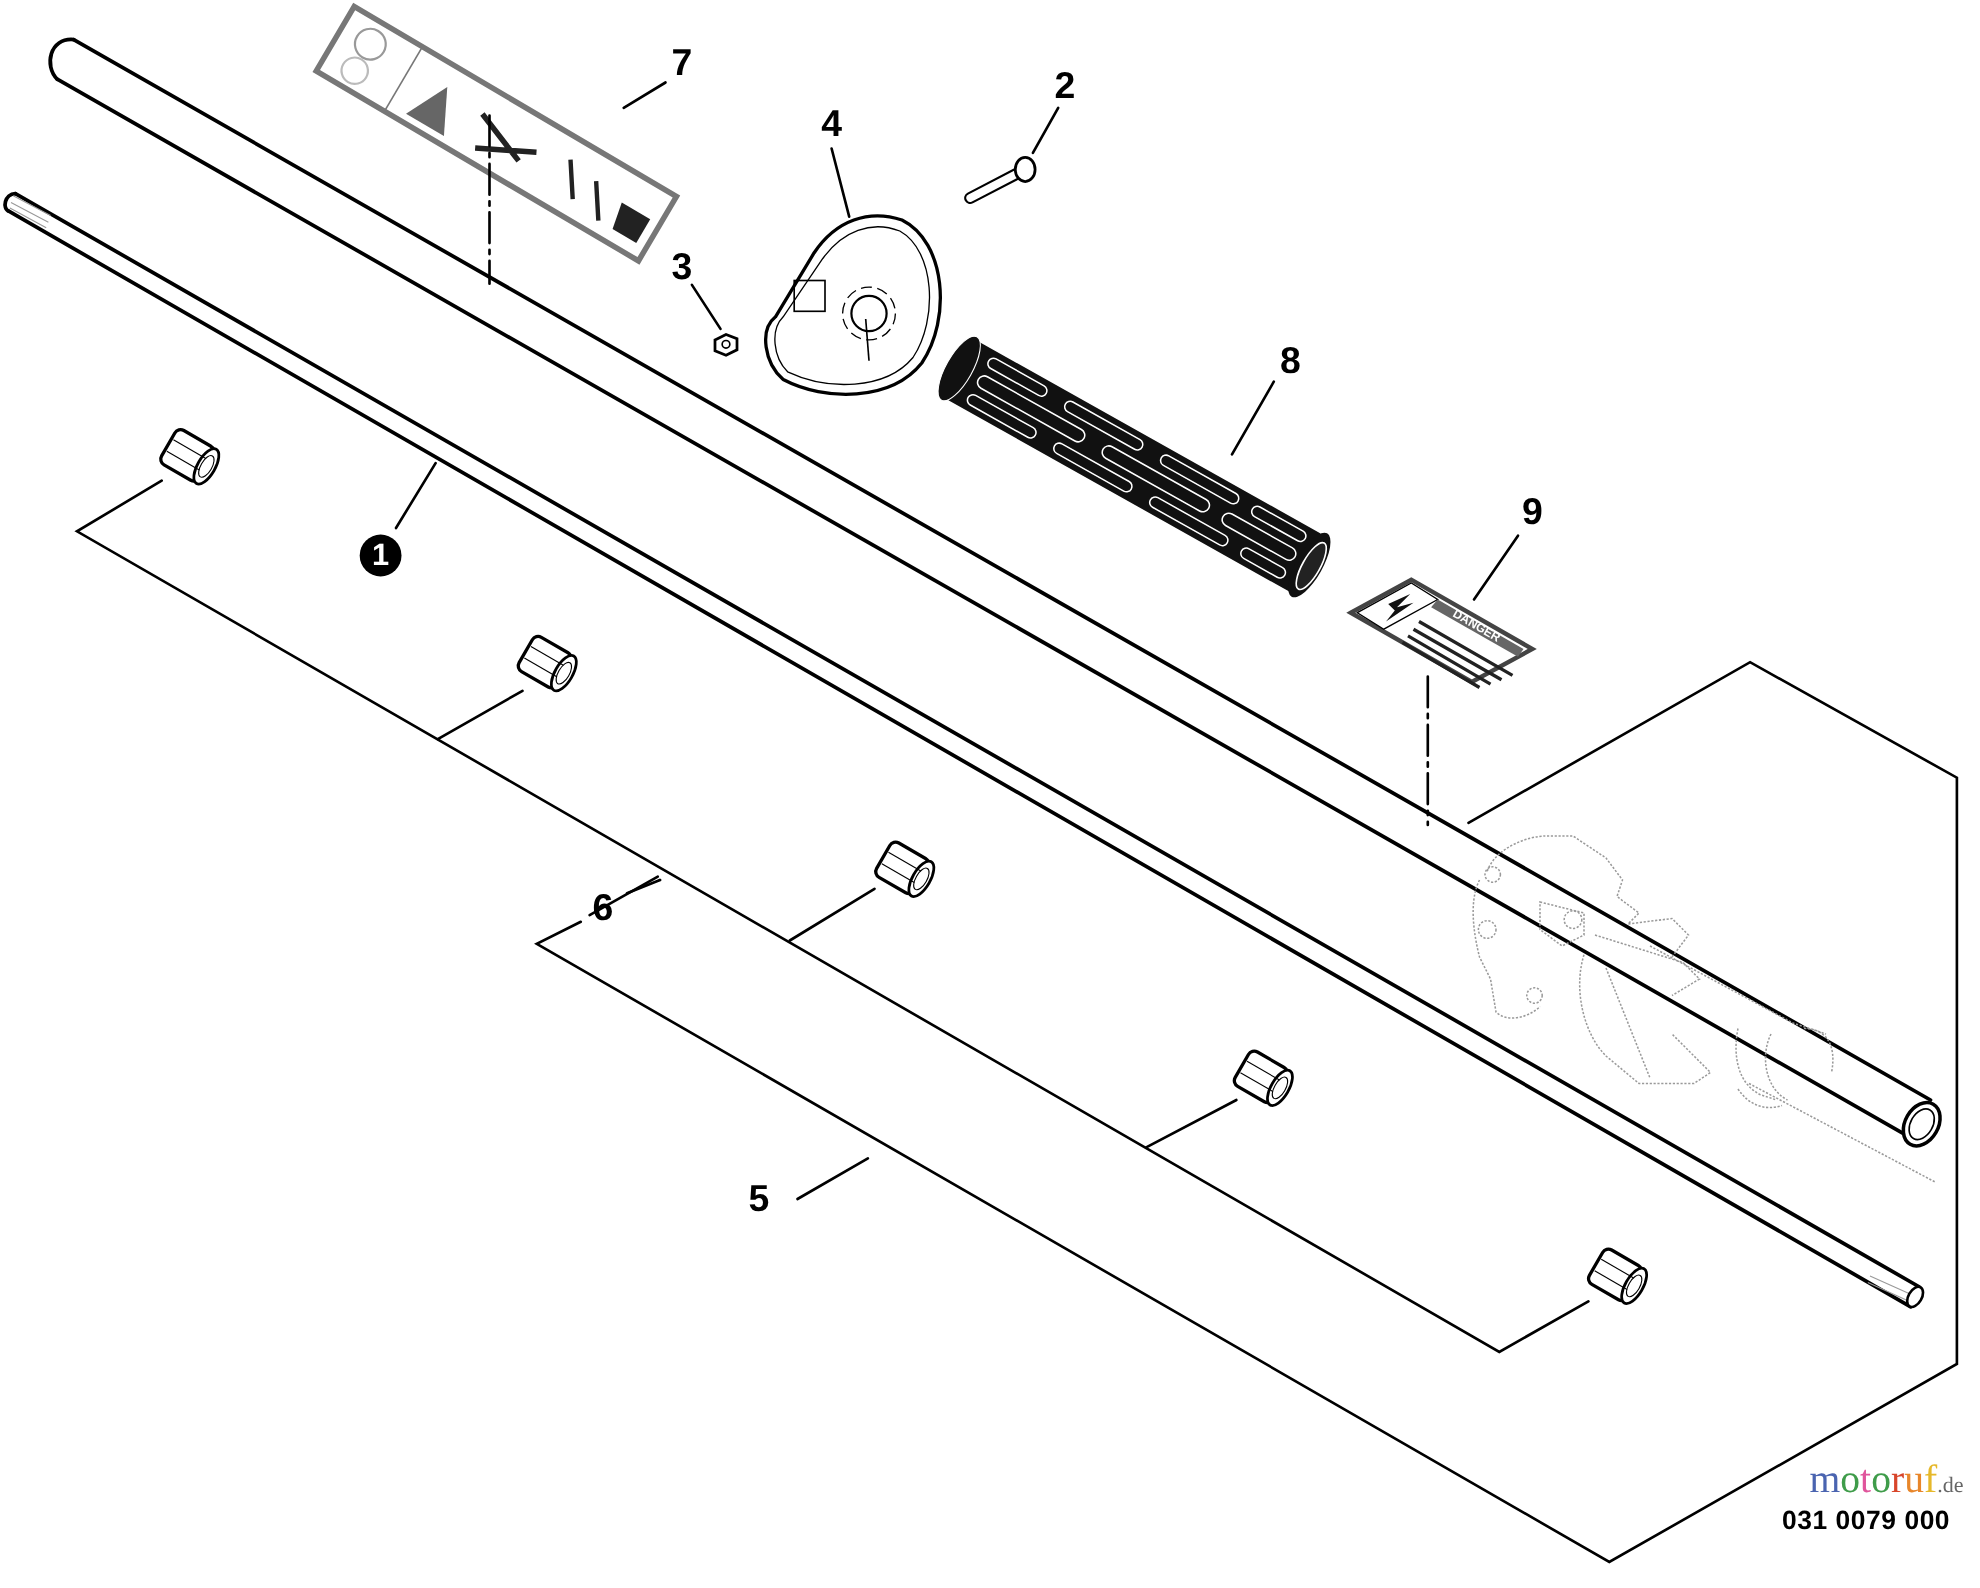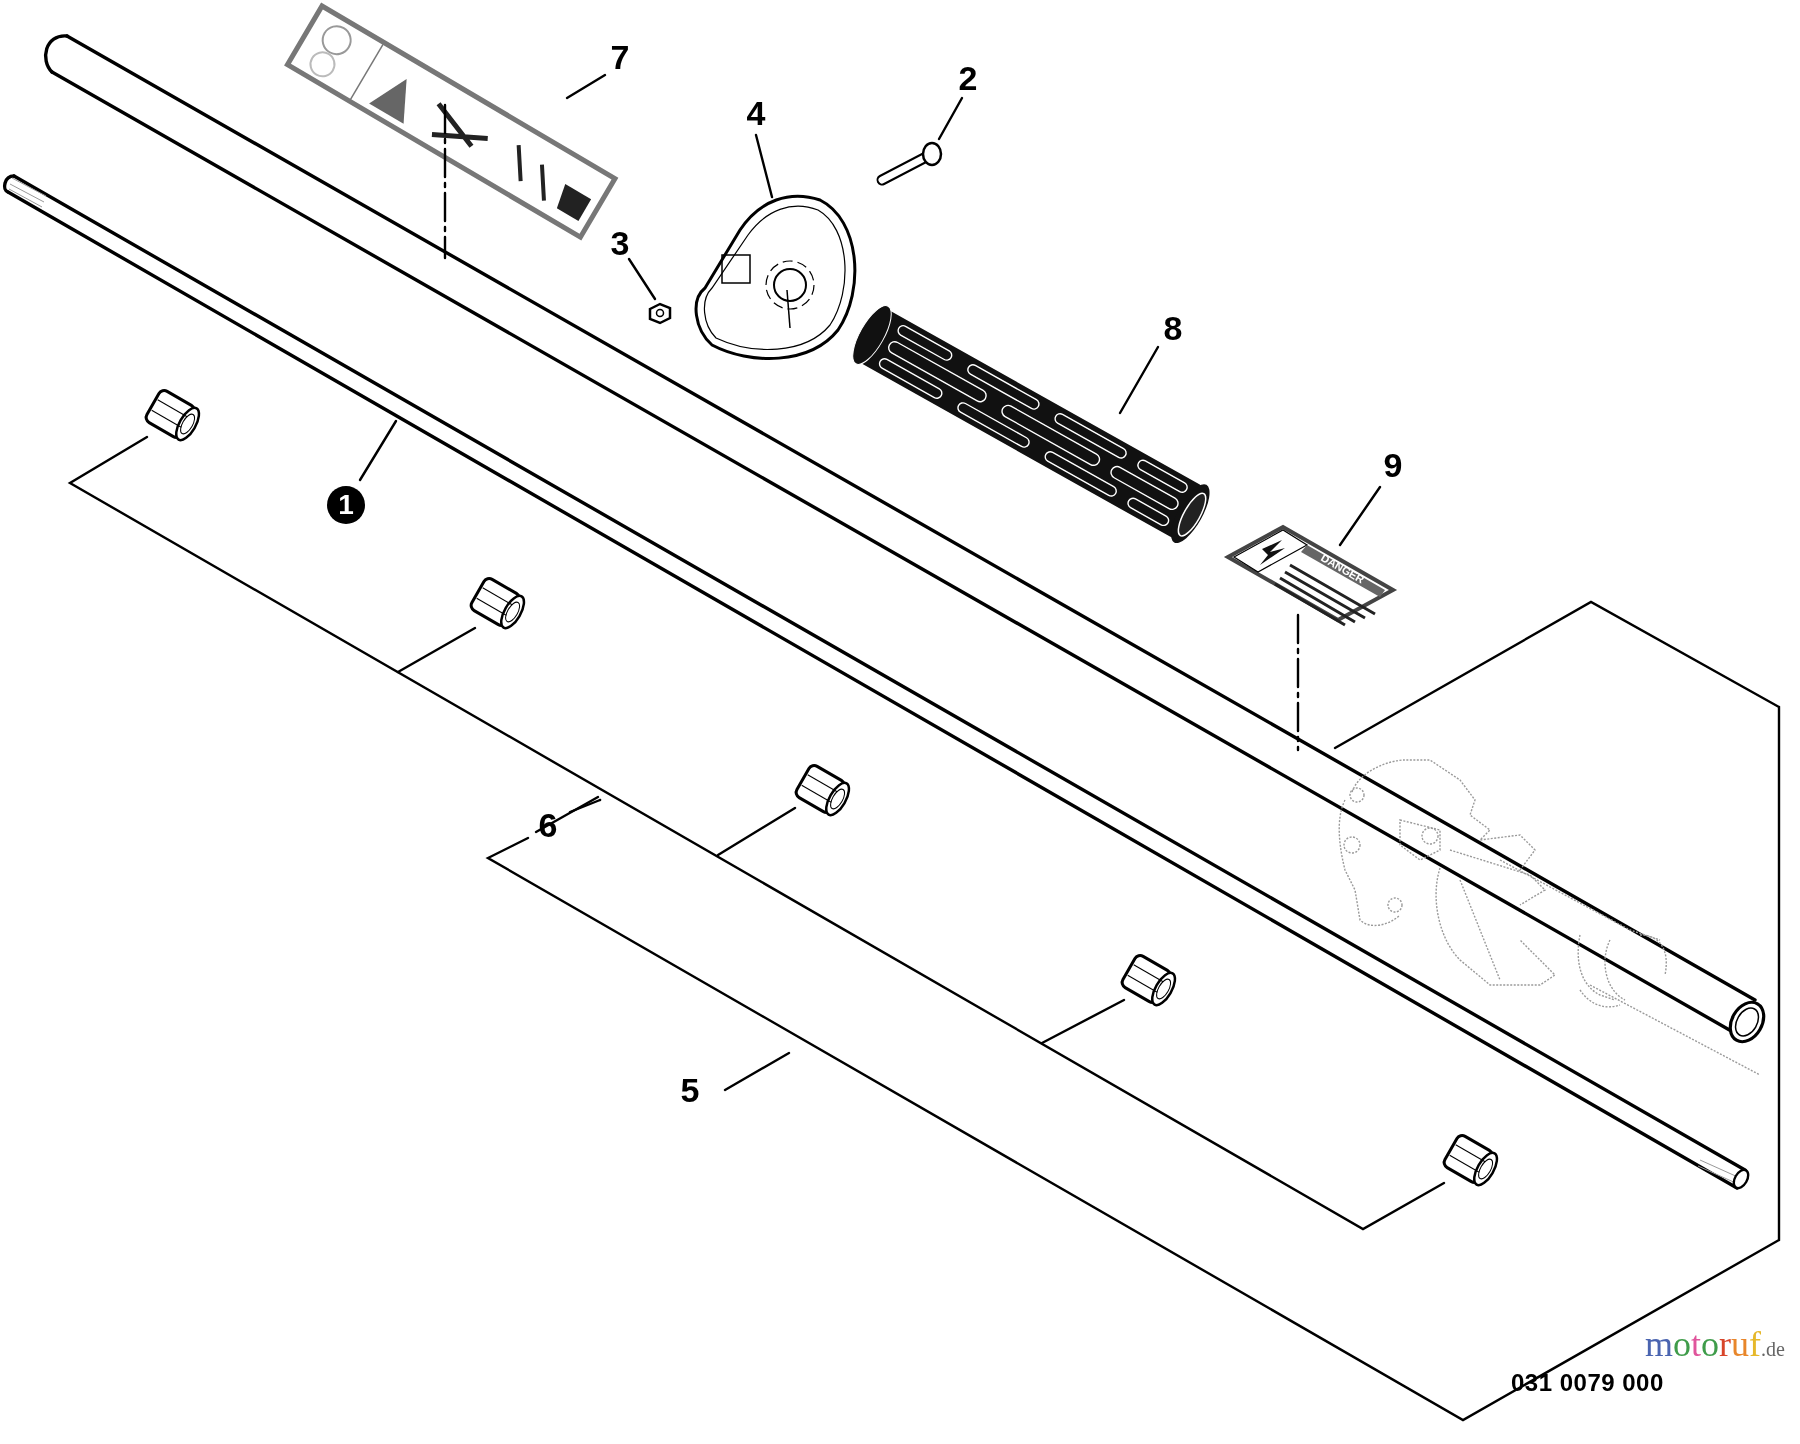--- a/index.html
+++ b/index.html
@@ -8,21 +8,21 @@
     #canvas { position: absolute; left: 0; top: 0; width: 1800px; height: 1444px; }
     .ln { stroke: #000; stroke-width: 2.4; fill: none; stroke-linecap: round; }
     .thick { stroke: #000; stroke-width: 3.4; fill: none; stroke-linecap: round; }
     .ghost { stroke: #9a9a9a; stroke-width: 1.4; fill: none; stroke-dasharray: 2 1.5; }
     .label-num { position: absolute; font-weight: bold; font-size: 34px; color: #000;
                  transform: translate(-50%, -50%); line-height: 1; }
     .circ-num { position: absolute; width: 38px; height: 38px; border-radius: 50%;
                 background: #000; color: #fff; font-weight: bold; font-size: 28px;
                 display: flex; align-items: center; justify-content: center;
                 transform: translate(-50%, -50%); }
-    .part-no { position: absolute; left: 1511px; top: 1369px; font-weight: bold;
+    .part-no { position: absolute; left: 1620px; top: 1369px; font-weight: bold;
                font-size: 24px; letter-spacing: 0.5px; color: #000; }
     .brand { position: absolute; left: 1645px; top: 1326px; font-family: "Liberation Serif", serif;
              font-size: 36px; line-height: 1; }
     .brand span { display: inline-block; }
     .brand .tld { font-size: 20px; color: #666; }
   </style>
 </head>
 <body>
 
 <svg id="canvas" viewBox="0 0 1800 1444" xmlns="http://www.w3.org/2000/svg">

